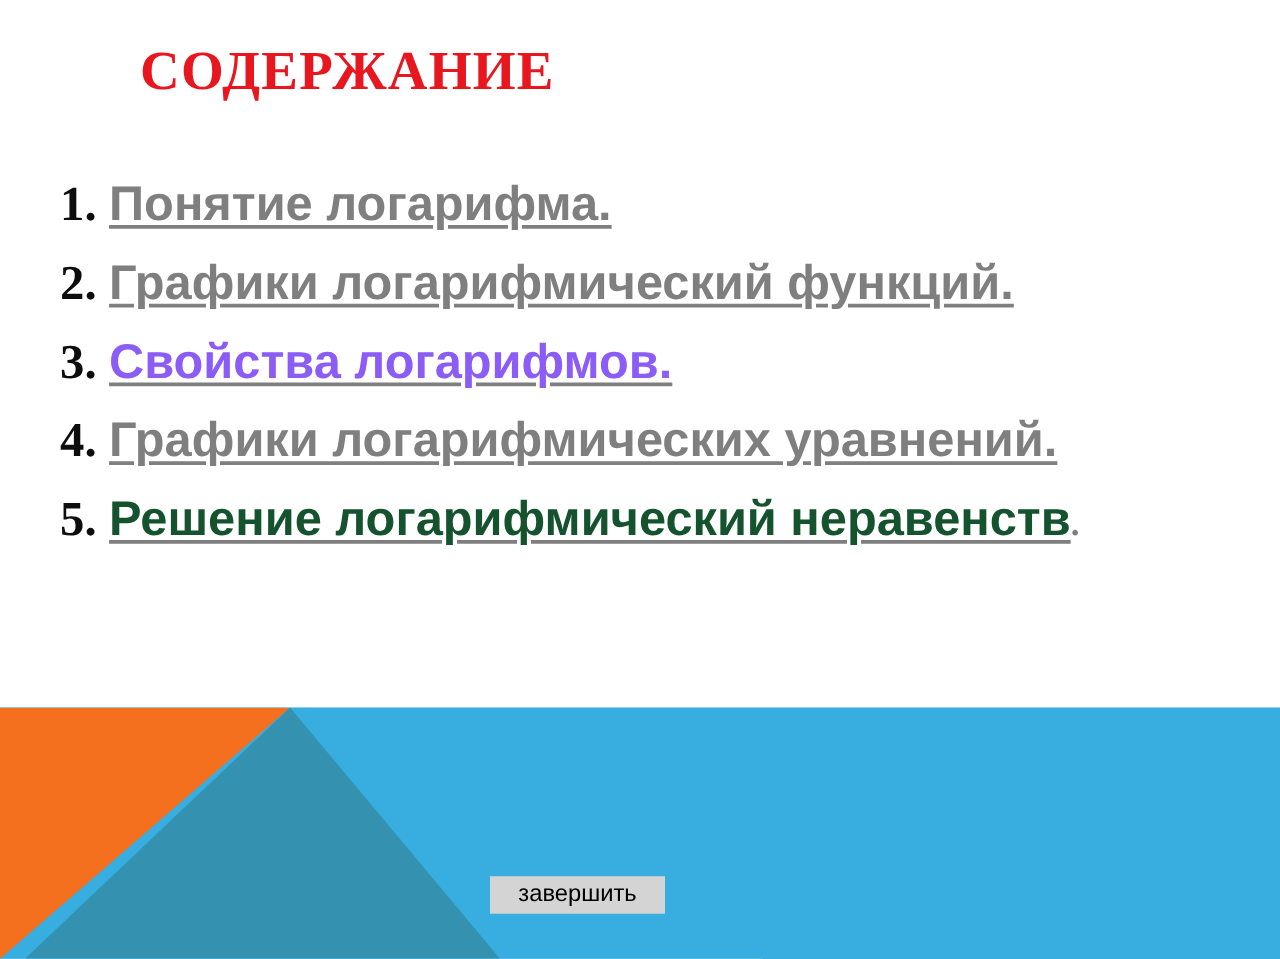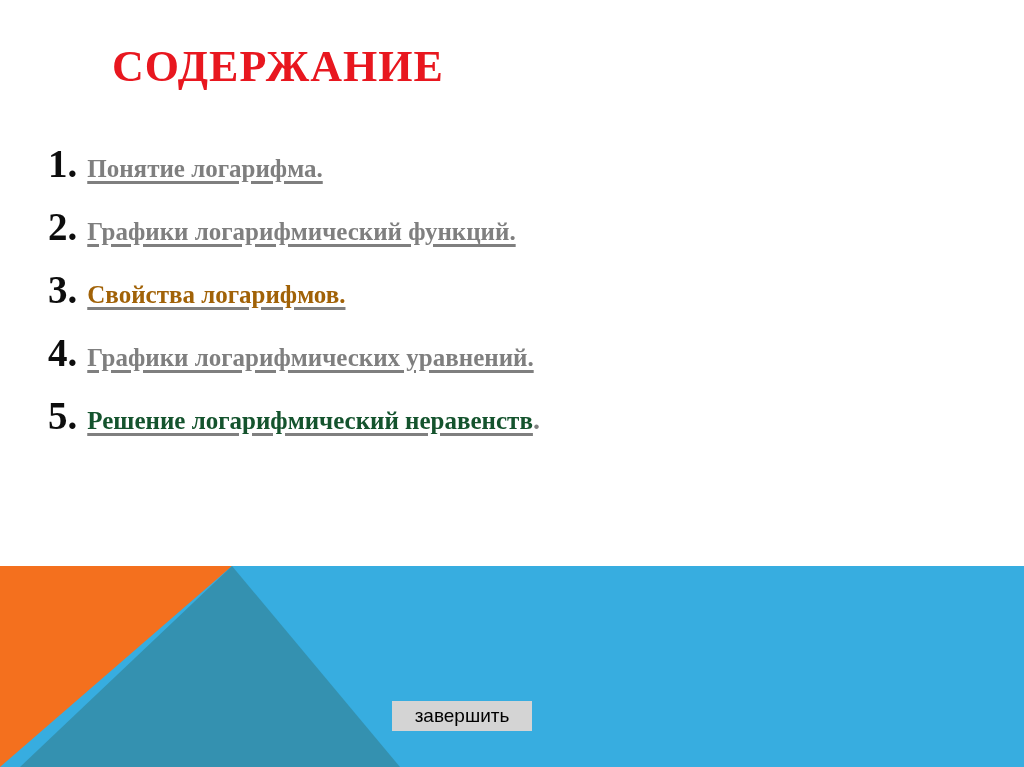--- a/index.html
+++ b/index.html
@@ -20,21 +20,21 @@
     left: 0; top: 0;
     width: 1024px;
     height: 767px;
     background: #ffffff;
   }
 
   
   #slide-title {
     position: absolute;
     left: 112px;
-    top: 42px;
+    top: 32px;
     font-family: "Liberation Serif", serif;
     font-weight: bold;
     font-size: 44px;
     line-height: 50px;
     letter-spacing: 1px;
     color: #E8171F;
     white-space: nowrap;
   }
 
   
@@ -56,23 +56,23 @@
   .toc-number {
     font-family: "Liberation Serif", serif;
     font-weight: bold;
     font-size: 39px;
     line-height: 44px;
     color: #0d0d0d;
     flex: 0 0 auto;
     margin-right: 10px;
   }
   .toc-link {
-    font-family: Liberation Serif, serif;
+    font-family: Liberation Sans, sans-serif;
     font-weight: bold;
-    font-size: 25px;
+    font-size: 39px;
     line-height: 44px;
     color: #7F7F7F;
     text-decoration: underline;
     text-decoration-color: #7F7F7F;
     text-underline-offset: 4px;
     text-decoration-thickness: 3px;
     flex: 0 0 auto;
   }
   .toc-tail {
     font-family: "Liberation Serif", serif;
@@ -136,21 +136,21 @@
     </li>
 
     <li class="toc-item">
       <span class="toc-number" style="color: rgb(13, 13, 13);">2.</span>
       <a class="toc-link" href="#" style="color: rgb(127, 127, 127); text-decoration-color: rgb(127, 127, 127);">Графики логарифмический функций.</a>
       <span class="toc-tail" style="color: rgb(127, 127, 127);"></span>
     </li>
 
     <li class="toc-item">
       <span class="toc-number" style="color: rgb(13, 13, 13);">3.</span>
-      <a class="toc-link" href="#" style="color: #a16207; text-decoration-color: rgb(127, 127, 127);">Свойства логарифмов.</a>
+      <a class="toc-link" href="#" style="color: #8b5cf6; text-decoration-color: rgb(127, 127, 127);">Свойства логарифмов.</a>
       <span class="toc-tail" style="color: rgb(127, 127, 127);"></span>
     </li>
 
     <li class="toc-item">
       <span class="toc-number" style="color: rgb(13, 13, 13);">4.</span>
       <a class="toc-link" href="#" style="color: rgb(127, 127, 127); text-decoration-color: rgb(127, 127, 127);">Графики логарифмических уравнений.</a>
       <span class="toc-tail" style="color: rgb(127, 127, 127);"></span>
     </li>
 
     <li class="toc-item">

